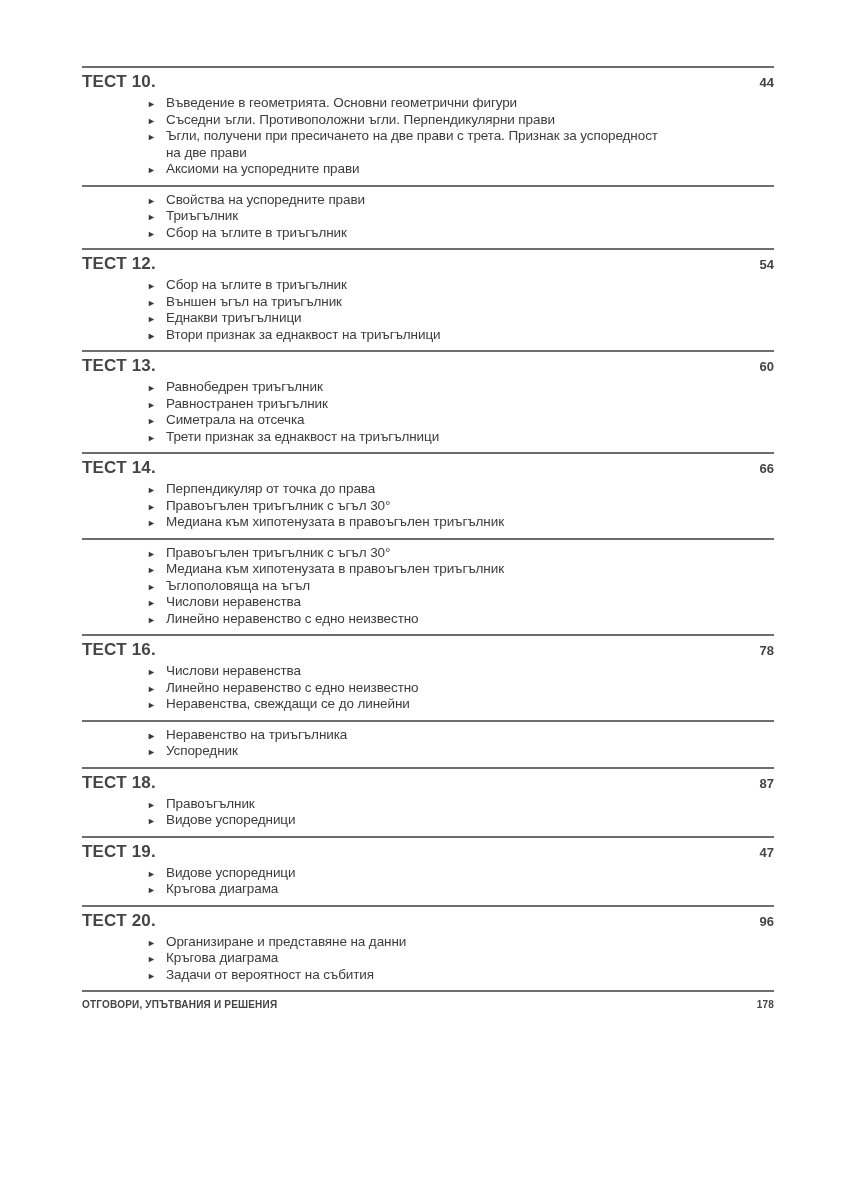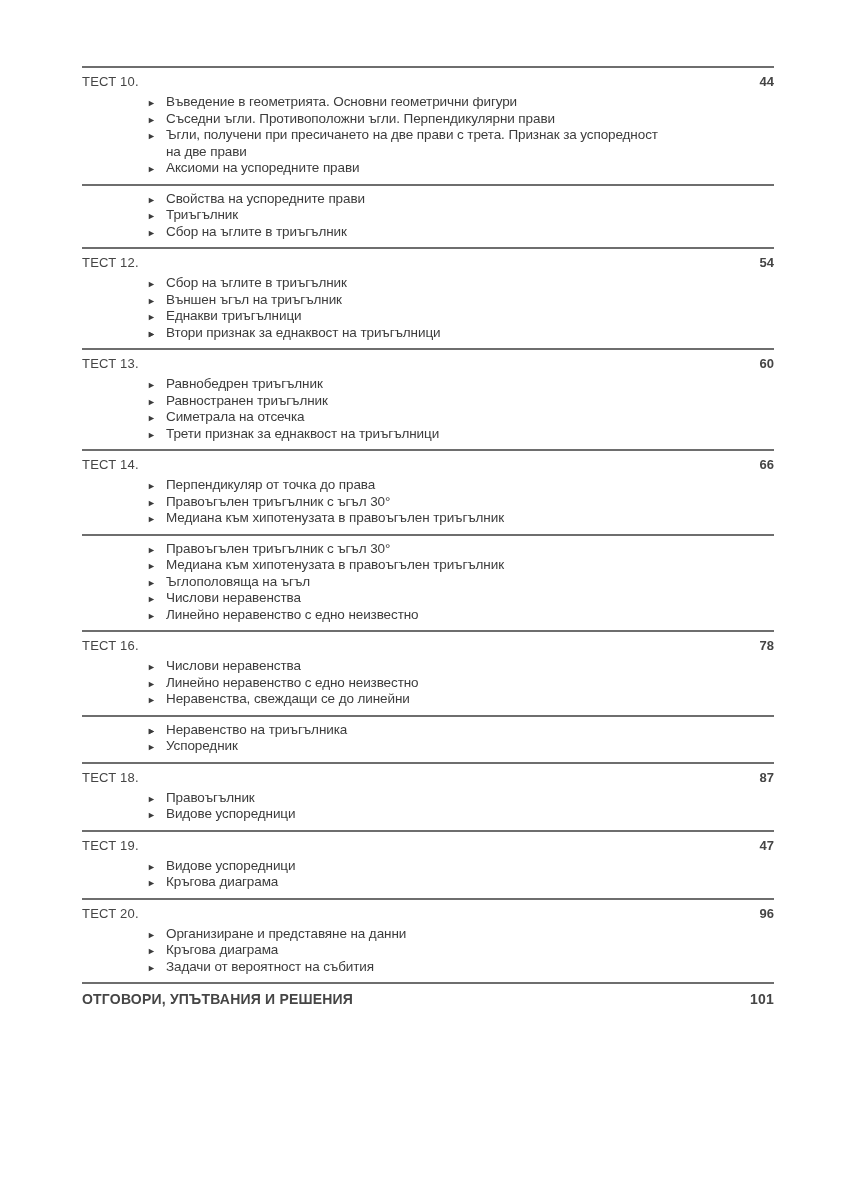--- a/index.html
+++ b/index.html
@@ -26,22 +26,22 @@
     padding: 5px 0 7px 0;
   }
   .section-header {
     display: flex;
     justify-content: space-between;
     align-items: baseline;
     line-height: 18px;
     margin-bottom: 3px;
   }
   .section-title {
-    font-weight: normal;
-    font-size: 13px;
+    font-weight: bold;
+    font-size: 17px;
     letter-spacing: 0.2px;
     color: var(--heading, #444444);
   }
   .section-page {
     font-weight: bold;
     font-size: 13px;
     color: var(--heading, #444444);
   }
   ul.items {
     list-style: none;
@@ -67,21 +67,21 @@
   }
   .footer {
     border-top: 2px solid var(--rule, #6e6e6e);
     padding: 7px 0 6px 0;
     display: flex;
     justify-content: space-between;
     align-items: baseline;
   }
   .footer-title, .footer-page {
     font-weight: bold;
-    font-size: 14px;
+    font-size: 10px;
     letter-spacing: 0.2px;
     color: var(--heading, #444444);
   }
 </style>
 </head>
 <body style="--bg: #ffffff; --text: #3c3c3c; --heading: #454545; --rule: #6e6e6e;">
 
 <div class="page">
   <div class="content">
     <div id="sections">
@@ -194,16 +194,16 @@
           </div>
           <ul class="items">
             <li><span class="bullet">►</span><span>Организиране и представяне на данни</span></li>
             <li><span class="bullet">►</span><span>Кръгова диаграма</span></li>
             <li><span class="bullet">►</span><span>Задачи от вероятност на събития</span></li>
           </ul>
         </div>
       </div>
     <div class="footer">
       <span class="footer-title">ОТГОВОРИ, УПЪТВАНИЯ И РЕШЕНИЯ</span>
-      <span class="footer-page">101</span>
+      <span class="footer-page">178</span>
     </div>
   </div>
 </div>
 
 </body></html>

